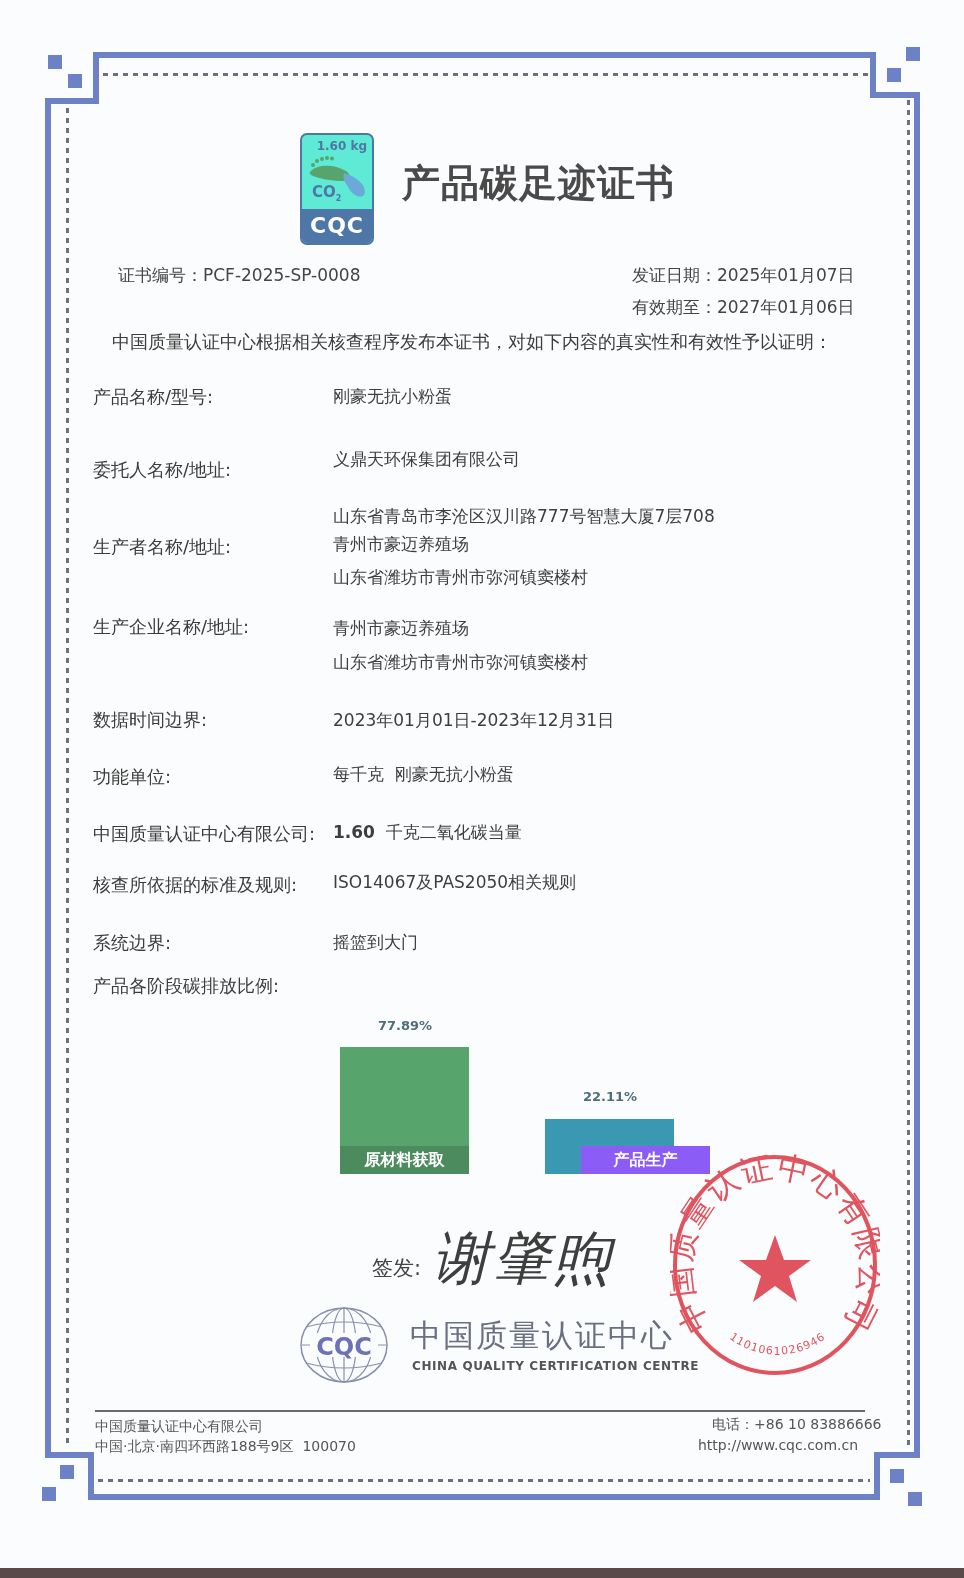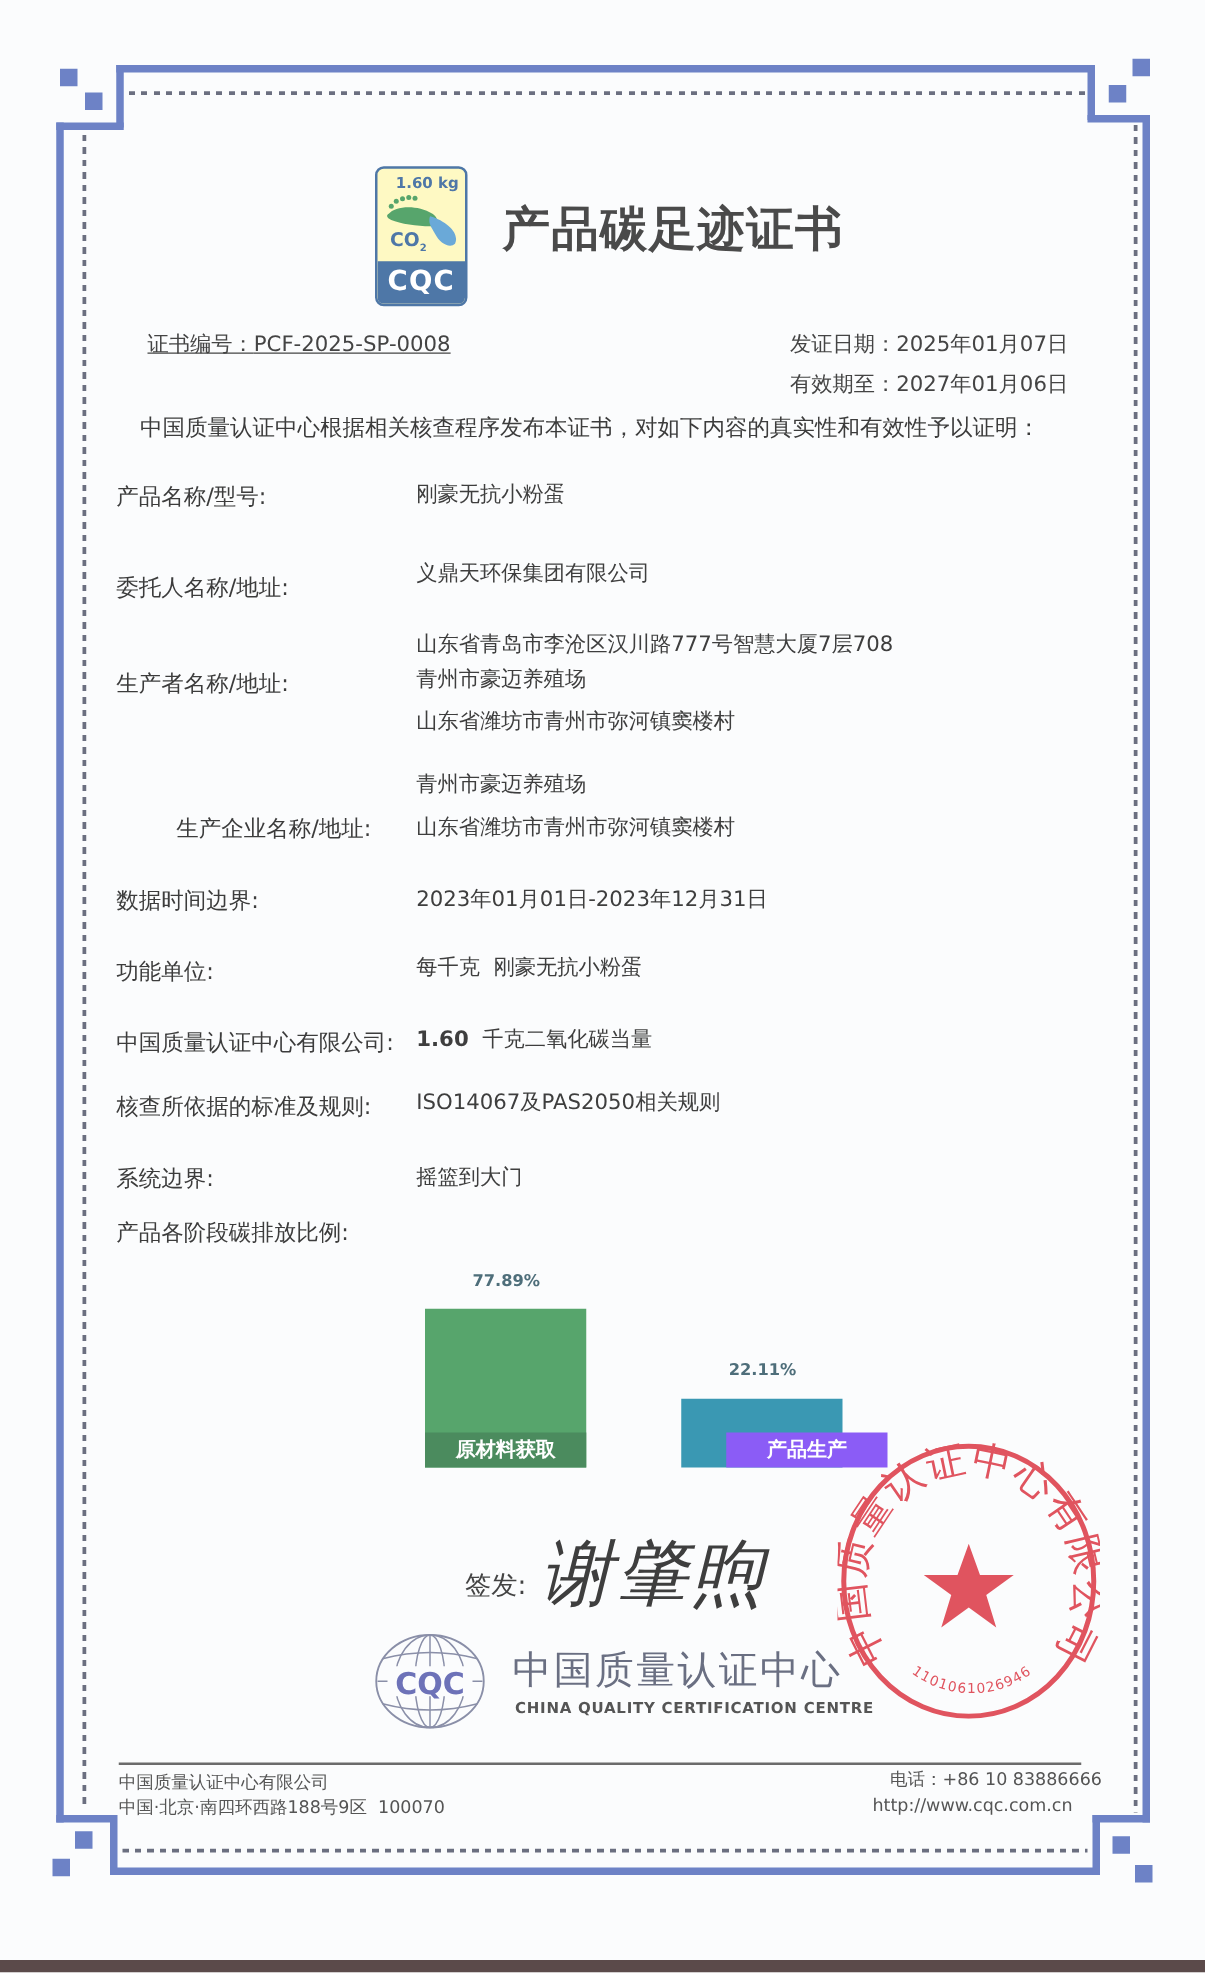--- a/index.html
+++ b/index.html
@@ -15,21 +15,21 @@
   .dash-h { position: absolute; height: 3px;
     background: repeating-linear-gradient(90deg, #6b6f80 0 5px, transparent 5px 10px); }
   .dash-v { position: absolute; width: 3px;
     background: repeating-linear-gradient(180deg, #6b6f80 0 5px, transparent 5px 10px); }
   .sq { position: absolute; width: 14px; height: 14px; background: #6d82c6; }
   .bottom-strip { position: absolute; left: 0; top: 1568px; width: 964px; height: 10px; background: #5b4a4a; }
 
   
   .logo {
     position: absolute; left: 300px; top: 133px; width: 74px; height: 112px;
-    border: 2px solid #4e77a7; border-radius: 7px; background: #fef9c3; overflow: hidden; box-sizing: border-box;
+    border: 2px solid #4e77a7; border-radius: 7px; background: #5eead4; overflow: hidden; box-sizing: border-box;
   }
   .logo .kg { position: absolute; right: 5px; top: 4px; font-size: 12px; font-weight: bold; color: #4e77a7; }
   .logo .co2 { position: absolute; left: 10px; top: 48px; font-size: 15px; font-weight: bold; color: #4e77a7; }
   .logo .co2 sub { font-size: 8px; }
   .logo .cqcband {
     position: absolute; left: 0; bottom: 0; width: 100%; height: 34px; background: #4e77a7;
     color: #fff; font-weight: bold; font-size: 22px; text-align: center; line-height: 34px; letter-spacing: 1px;
   }
   .title { position: absolute; left: 402px; top: 158px; font-size: 38px; font-weight: bold; color: #4a4a4a; letter-spacing: 1px; }
 
@@ -102,21 +102,21 @@
     <circle cx="24" cy="3.5" r="2" fill="#57a56c"></circle>
     <circle cx="5" cy="10" r="2" fill="#57a56c"></circle>
     <path d="M3 16 C 8 10, 25 8, 38 16 C 44 20, 42 26, 36 26 C 26 26, 12 24, 5 21 C 1 19, 1 17, 3 16 Z" fill="#57a56c"></path>
     <path d="M36 18 C 50 22, 60 32, 56 40 C 52 44, 44 40, 40 32 C 38 28, 34 24, 36 18 Z" fill="#6aa9d8"></path>
   </svg>
   <span class="co2"><span>CO</span><sub>2</sub></span>
   <div class="cqcband">CQC</div>
 </div>
 <div class="title">产品碳足迹证书</div>
 
-<div class="meta" style="left:118px; top:264px;text-decoration:underline;">
+<div class="meta" style="left:118px; top:264px;">
   <span>证书编号：</span><span>PCF-2025-SP-0008</span>
 </div>
 <div class="meta" style="left:632px; top:264px;">
   <span>发证日期：</span><span>2025年01月07日</span>
 </div>
 <div class="meta" style="left:632px; top:296px;">
   <span>有效期至：</span><span>2027年01月06日</span>
 </div>
 
 <div class="intro">中国质量认证中心根据相关核查程序发布本证书，对如下内容的真实性和有效性予以证明：</div>
@@ -132,21 +132,21 @@
   <div class="row-value" style="top:502px;">山东省青岛市李沧区汉川路777号智慧大厦7层708</div>
 </div>
 
 <div>
   <div class="row-label" style="top:535px;">生产者名称/地址:</div>
   <div class="row-value" style="top:530px;">青州市豪迈养殖场</div>
   <div class="row-value" style="top:563px;">山东省潍坊市青州市弥河镇窦楼村</div>
 </div>
 
 <div>
-  <div class="row-label" style="top:651px;margin-left:48px;">生产企业名称/地址:</div>
+  <div class="row-label" style="top:615px;">生产企业名称/地址:</div>
   <div class="row-value" style="top:614px;">青州市豪迈养殖场</div>
   <div class="row-value" style="top:648px;">山东省潍坊市青州市弥河镇窦楼村</div>
 </div>
 
 <div>
   <div class="row-label" style="top:708px;">数据时间边界:</div>
   <div class="row-value" style="top:706px;">2023年01月01日-2023年12月31日</div>
 </div>
 
 <div>

